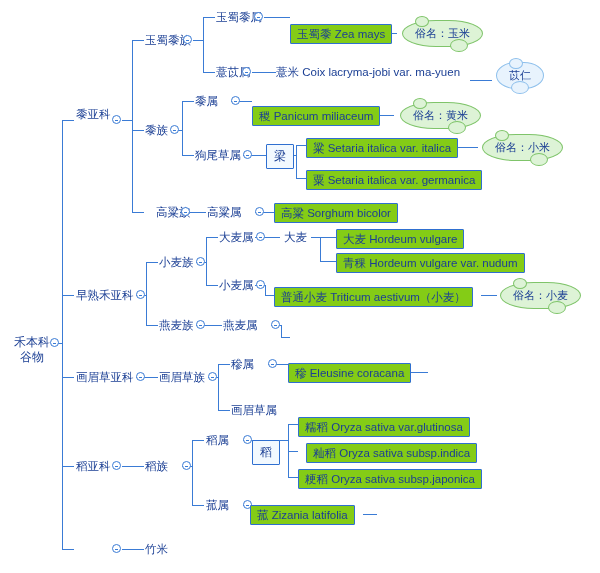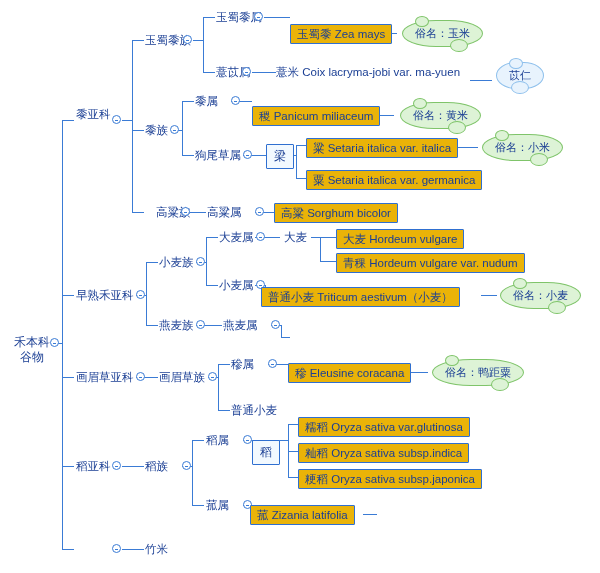--- a/index.html
+++ b/index.html
@@ -20,21 +20,21 @@
   
   .plain{
     color:#1b3f94;
     font-size:11.5px;
     line-height:14px;
   }
 
   
   .boxed{
     border:1px solid #2f6fd0;
-    background:#eab308;
+    background:#84cc16;
     color:#1b3f94;
     padding:2px 6px;
     font-size:11.5px;
     line-height:14px;
     border-radius:1px;
   }
 
   
   .charbox{
     border:1px solid #2f6fd0;
@@ -283,50 +283,49 @@
   <span class="marker" style="left:196px;top:257px;"></span>
 
   <div class="node plain" style="left:219px;top:230px;">大麦属</div>
   <span class="marker" style="left:256px;top:232px;"></span>
   <div class="node plain" style="left:284px;top:230px;">大麦</div>
   <div class="node boxed" style="left:336px;top:229px;">大麦 Hordeum vulgare</div>
   <div class="node boxed" style="left:336px;top:253px;">青稞 Hordeum vulgare var. nudum</div>
 
   <div class="node plain" style="left:219px;top:278px;">小麦属</div>
   <span class="marker" style="left:256px;top:280px;"></span>
-  <div class="node boxed" style="left:261px;top:287px;">普通小麦 Triticum aestivum（小麦）</div>
+  <div class="node boxed" style="left:274px;top:287px;">普通小麦 Triticum aestivum（小麦）</div>
   <div class="cloud" style="left:500px;top:282px;">俗名：小麦</div>
 
   <div class="node plain" style="left:159px;top:318px;">燕麦族</div>
   <span class="marker" style="left:196px;top:320px;"></span>
   <div class="node plain" style="left:223px;top:318px;">燕麦属</div>
   <span class="marker" style="left:271px;top:320px;"></span>
 
   <div class="node plain" style="left:76px;top:370px;">画眉草亚科</div>
   <span class="marker" style="left:136px;top:372px;"></span>
   <div class="node plain" style="left:159px;top:370px;">画眉草族</div>
   <span class="marker" style="left:208px;top:372px;"></span>
 
   <div class="node plain" style="left:231px;top:357px;">穇属</div>
   <span class="marker" style="left:268px;top:359px;"></span>
   <div class="node boxed" style="left:288px;top:363px;">穇  Eleusine coracana</div>
-  <div class="cloud" style="left:432px;top:359px;">俗名：鸭距粟</div>
-
-  <div class="node plain" style="left:231px;top:403px;">普通小麦</div>
+
+  <div class="node plain" style="left:231px;top:403px;">画眉草属</div>
 
   <div class="node plain" style="left:76px;top:459px;">稻亚科</div>
   <span class="marker" style="left:112px;top:461px;"></span>
   <div class="node plain" style="left:145px;top:459px;">稻族</div>
   <span class="marker" style="left:182px;top:461px;"></span>
 
   <div class="node plain" style="left:206px;top:433px;">稻属</div>
   <span class="marker" style="left:243px;top:435px;"></span>
   <div class="node charbox" style="left:252px;top:440px;">稻</div>
   <div class="node boxed" style="left:298px;top:417px;">糯稻 Oryza sativa var.glutinosa</div>
-  <div class="node boxed" style="left:298px;top:443px;">籼稻 Oryza sativa subsp.indica</div>
+  <div class="node boxed" style="left:306px;top:443px;">籼稻 Oryza sativa subsp.indica</div>
   <div class="node boxed" style="left:298px;top:469px;">粳稻 Oryza sativa subsp.japonica</div>
 
   <div class="node plain" style="left:206px;top:498px;">菰属</div>
   <span class="marker" style="left:243px;top:500px;"></span>
   <div class="node boxed" style="left:250px;top:505px;">菰 Zizania latifolia</div>
 
   <div class="node plain" style="left:76px;top:542px;margin-top:43px;">竹亚科</div>
   <span class="marker" style="left:112px;top:544px;"></span>
   <div class="node plain" style="left:145px;top:542px;">竹米</div>
 

